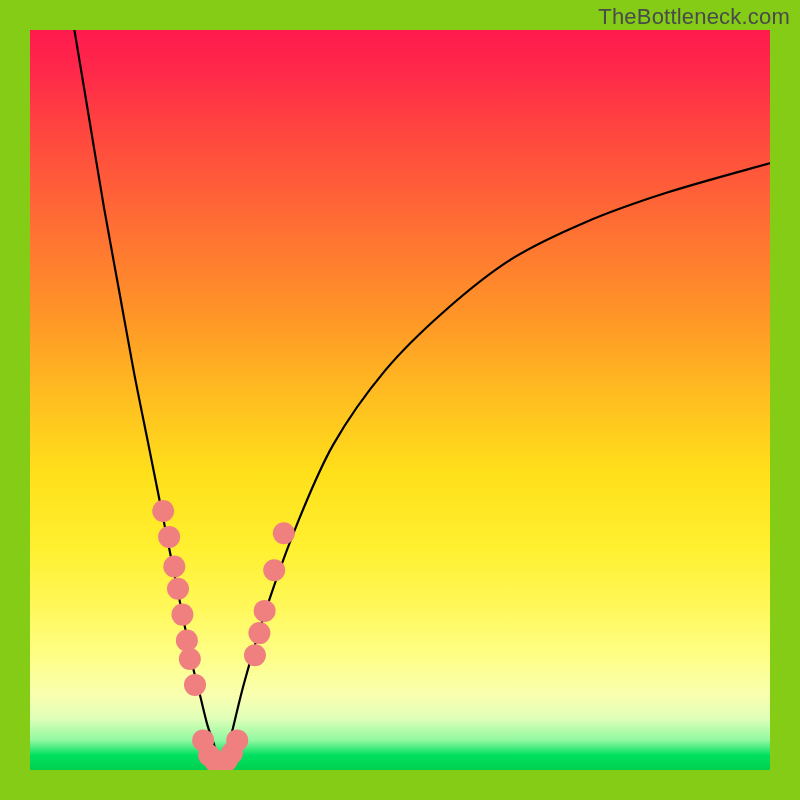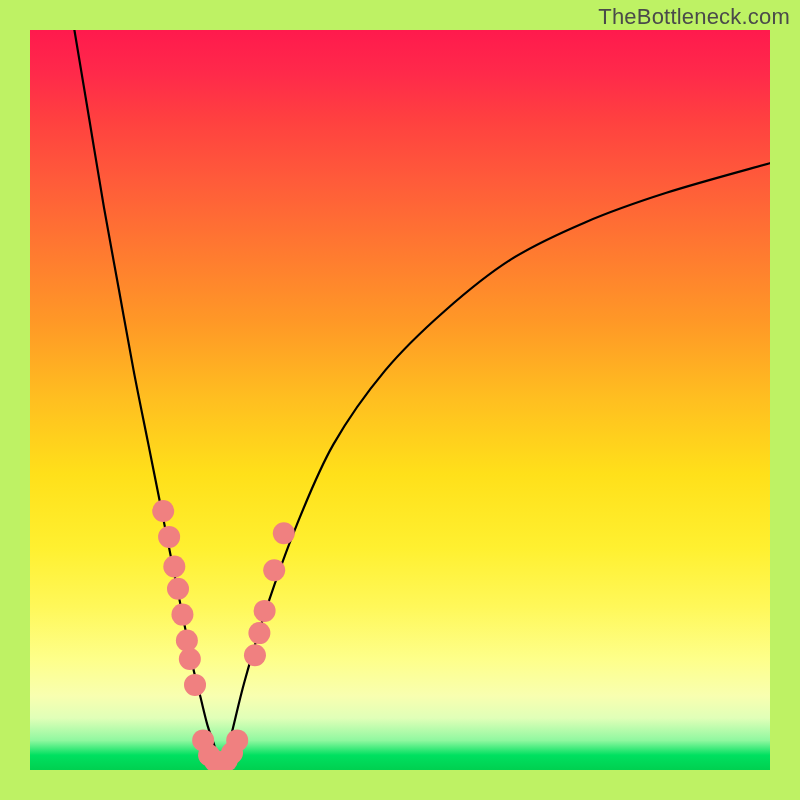--- a/index.html
+++ b/index.html
@@ -6,21 +6,21 @@
     margin: 0;
     padding: 0;
     width: 800px;
     height: 800px;
     overflow: hidden;
   }
   .container {
     position: relative;
     width: 800px;
     height: 800px;
-    background: #bef264;
+    background: #84cc16;
   }
   .plot-area {
     position: absolute;
     left: 30px;
     top: 30px;
     width: 740px;
     height: 740px;
     background: linear-gradient(to bottom,
       #ff1a4d 0%,
       #ff2a4a 6%,

